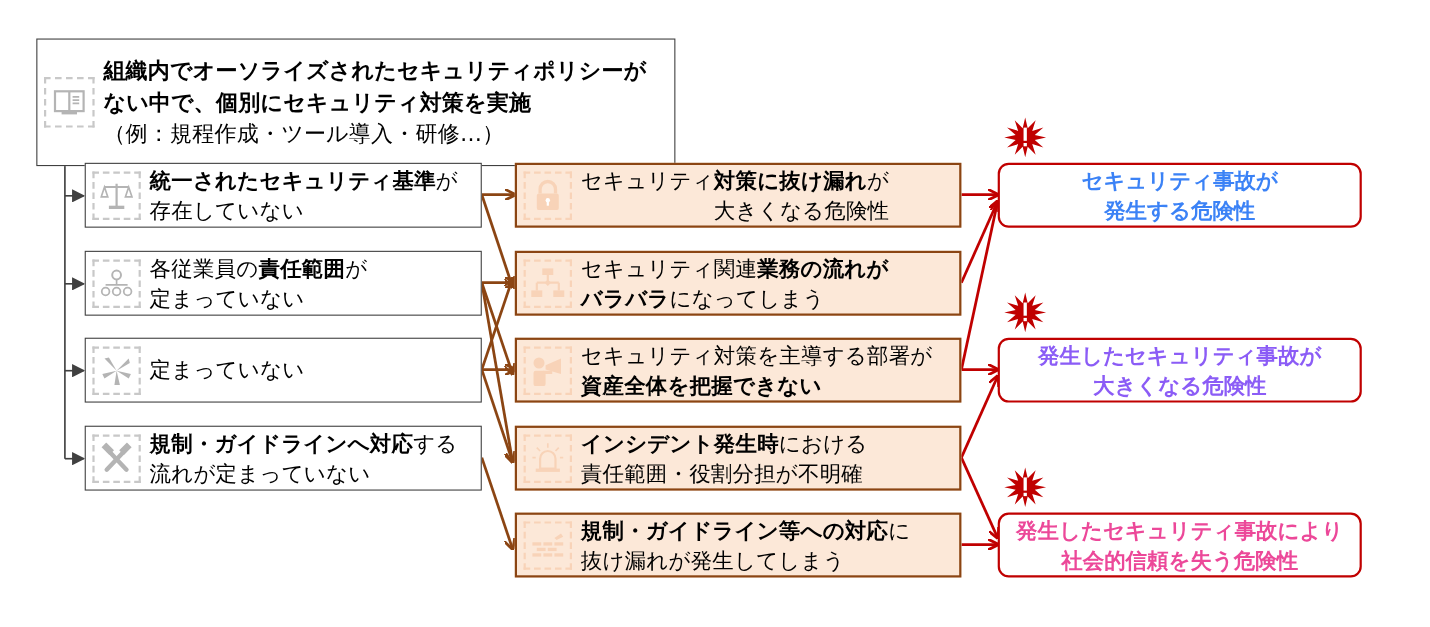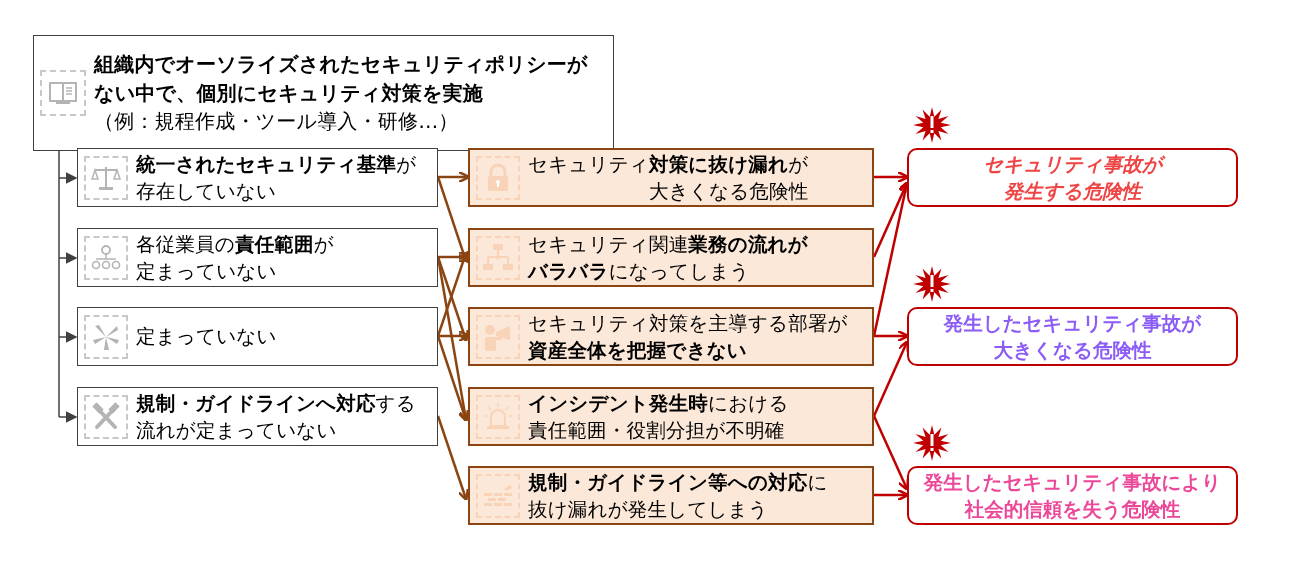--- a/index.html
+++ b/index.html
@@ -231,21 +231,21 @@
       </div>
     </div>
   </div>
 <div id="risks">
     <svg class="burst" viewBox="0 0 44 38" style="left: 910px; top: 106px;">
       <polygon points="22.0,0.9 24.3,10.7 31.5,3.4 28.4,13.0 38.5,10.0 30.7,16.8 41.0,19.0 30.7,21.2 38.5,28.0 28.4,25.0 31.5,34.6 24.3,27.3 22.0,37.0 19.7,27.3 12.5,34.6 15.6,25.0 5.5,28.0 13.3,21.2 3.0,19.0 13.3,16.8 5.5,10.0 15.6,13.0 12.5,3.4 19.7,10.7" fill="#C00000"></polygon>
       <rect x="20.5" y="10" width="3" height="12" fill="#fff"></rect>
       <rect x="20.5" y="24" width="3" height="3" fill="#fff"></rect>
     </svg>
     <div class="box risk-box" style="top: 148px; border-color: rgb(192, 0, 0);">
-      <div class="risk-txt" style="color: #ef4444; font-style: italic;">
+      <div class="risk-txt" style="color: #3b82f6;">
         <div>セキュリティ事故が</div>
         <div>発生する危険性</div>
       </div>
     </div>
     <svg class="burst" viewBox="0 0 44 38" style="left: 910px; top: 265px;">
       <polygon points="22.0,0.9 24.3,10.7 31.5,3.4 28.4,13.0 38.5,10.0 30.7,16.8 41.0,19.0 30.7,21.2 38.5,28.0 28.4,25.0 31.5,34.6 24.3,27.3 22.0,37.0 19.7,27.3 12.5,34.6 15.6,25.0 5.5,28.0 13.3,21.2 3.0,19.0 13.3,16.8 5.5,10.0 15.6,13.0 12.5,3.4 19.7,10.7" fill="#C00000"></polygon>
       <rect x="20.5" y="10" width="3" height="12" fill="#fff"></rect>
       <rect x="20.5" y="24" width="3" height="3" fill="#fff"></rect>
     </svg>
     <div class="box risk-box" style="top: 307px; border-color: rgb(192, 0, 0);">

